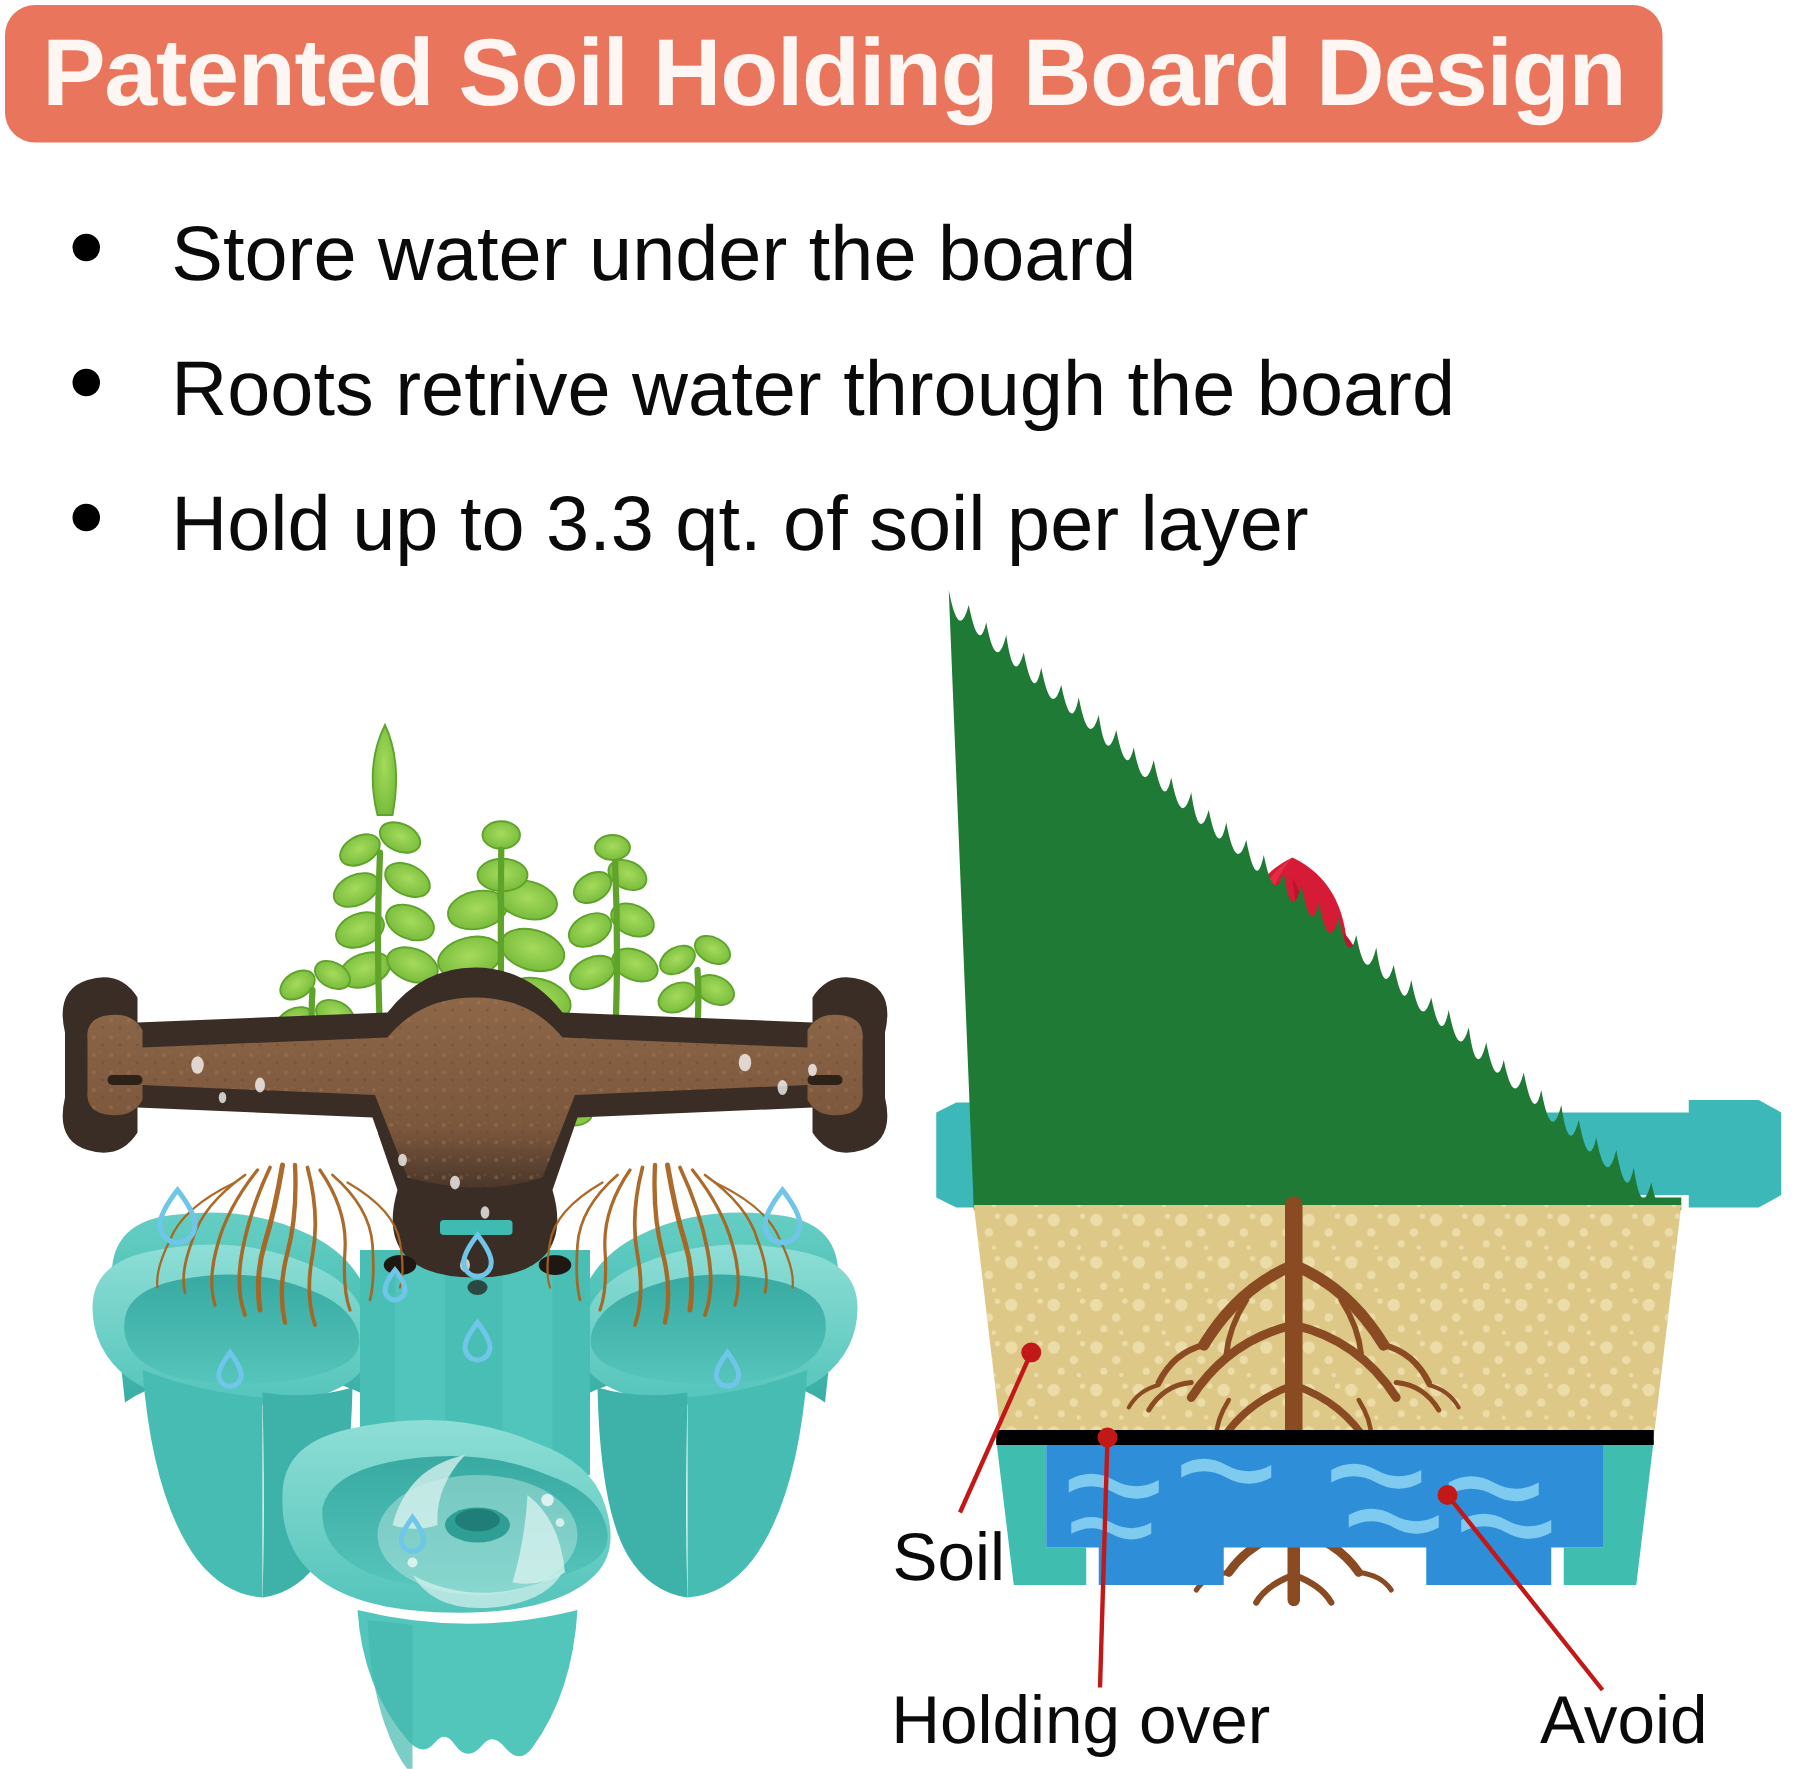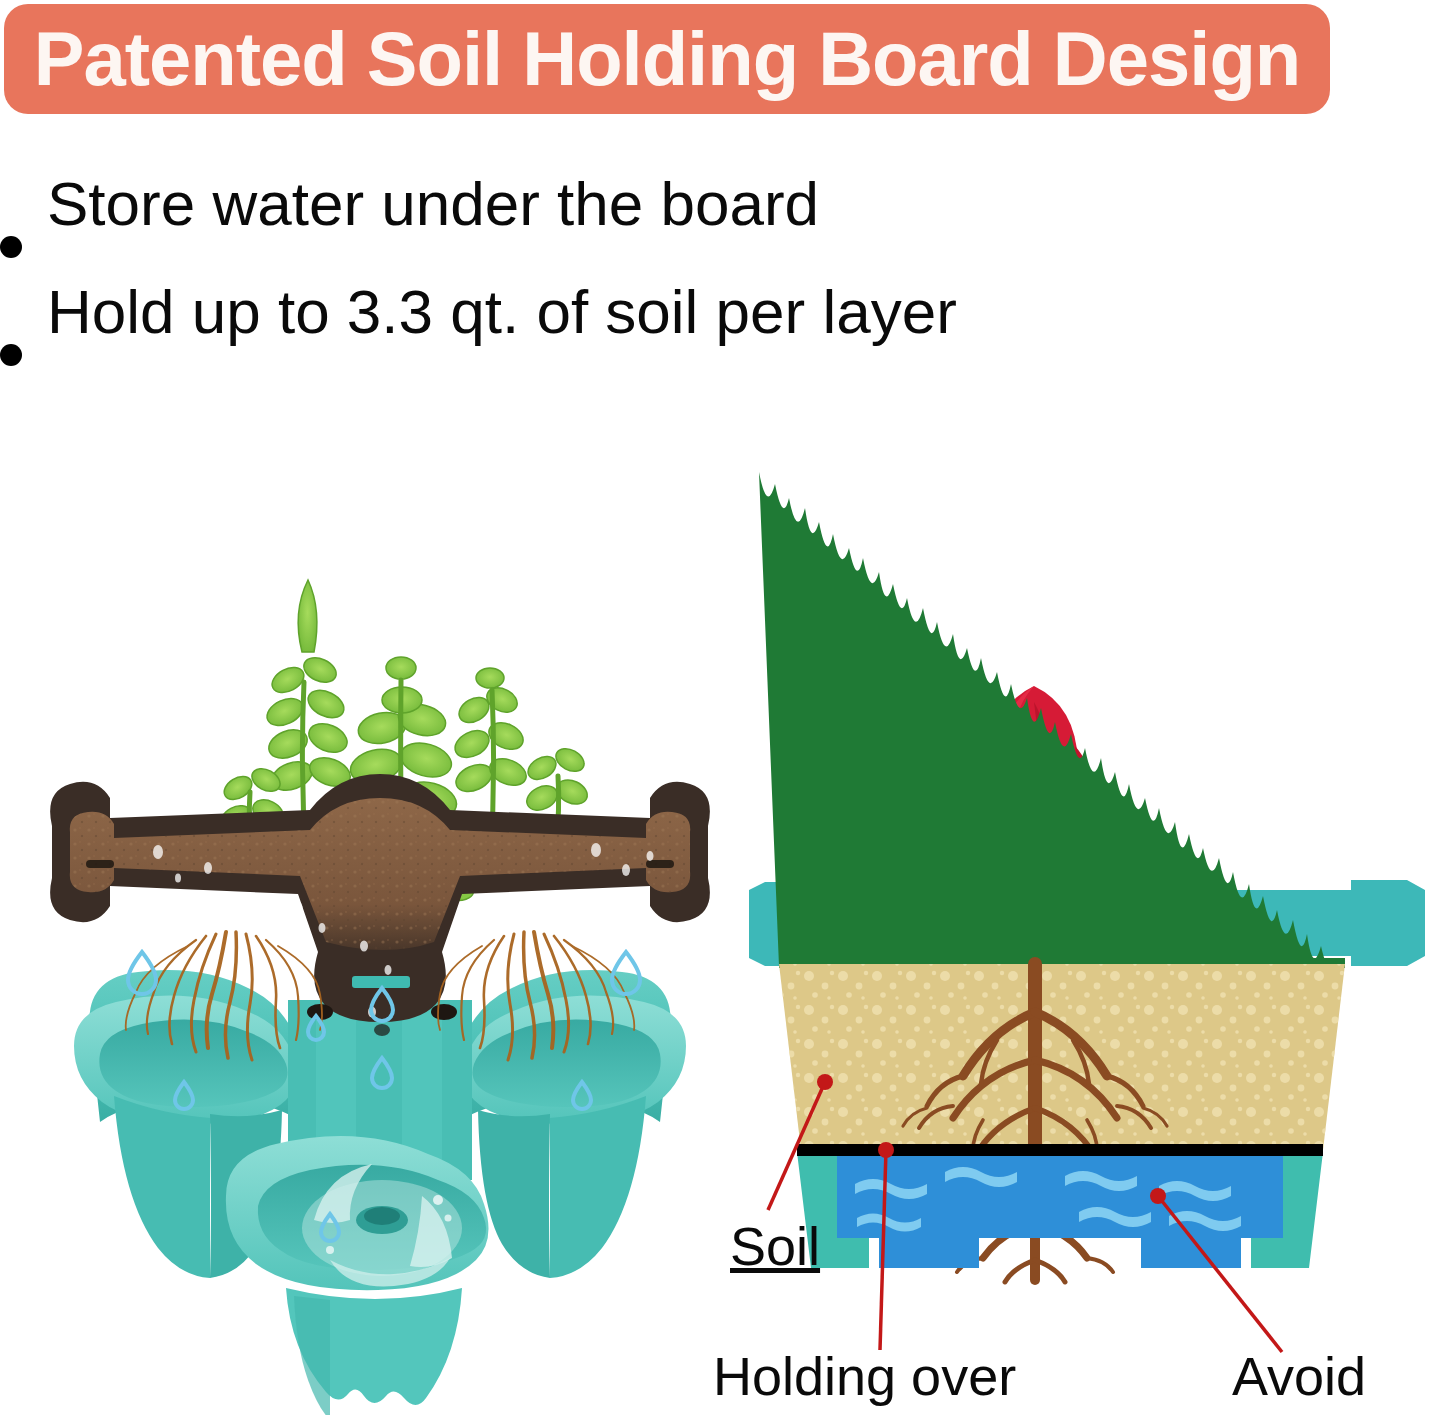--- a/index.html
+++ b/index.html
@@ -45,22 +45,24 @@
     position: absolute;
     left: 0;
     top: 150px;
     width: 1400px;
     margin: 0;
     padding: 0;
     list-style: none;
   }
   .feature-item {
     display: flex;
-    align-items: flex-end;
+    align-items: flex-start;
     height: 108px;
+    padding-left: 58px;
+    gap: 32px;
   }
   .feature-bullet {
     width: 22px;
     height: 22px;
     border-radius: 50%;
     background: #000000;
     flex: 0 0 auto;
     margin-top: 37px;
     margin-right: 25px;
   }
@@ -91,35 +93,39 @@
   svg { display: block; overflow: visible; }
 
   
   .diagram-label {
     position: absolute;
     font-family: "Liberation Sans", sans-serif;
     font-size: 54px;
     color: #0a0a0a;
     white-space: nowrap;
   }
-  #label-soil { left: 730px; top: 1215px; text-decoration: underline; }
+  #label-soil { left: 714px; top: 1215px; }
   #label-holding-board { left: 713px; top: 1345px; }
   #label-water { left: 1232px; top: 1345px; }
 </style>
 </head>
 <body>
 
 <div id="header-banner">
   <div id="header-title">Patented Soil Holding Board Design</div>
 </div>
 
 <ul id="feature-list">
   <li class="feature-item">
     <span class="feature-bullet"></span>
     <span class="feature-text">Store water under the board</span>
+  </li>
+  <li class="feature-item">
+    <span class="feature-bullet"></span>
+    <span class="feature-text">Roots retrive water through the board</span>
   </li>
   <li class="feature-item">
     <span class="feature-bullet"></span>
     <span class="feature-text">Hold up to 3.3 qt. of soil per layer</span>
   </li>
 </ul>
 
 <div id="illustration-area">
 
   <div class="panel" id="left-panel">

